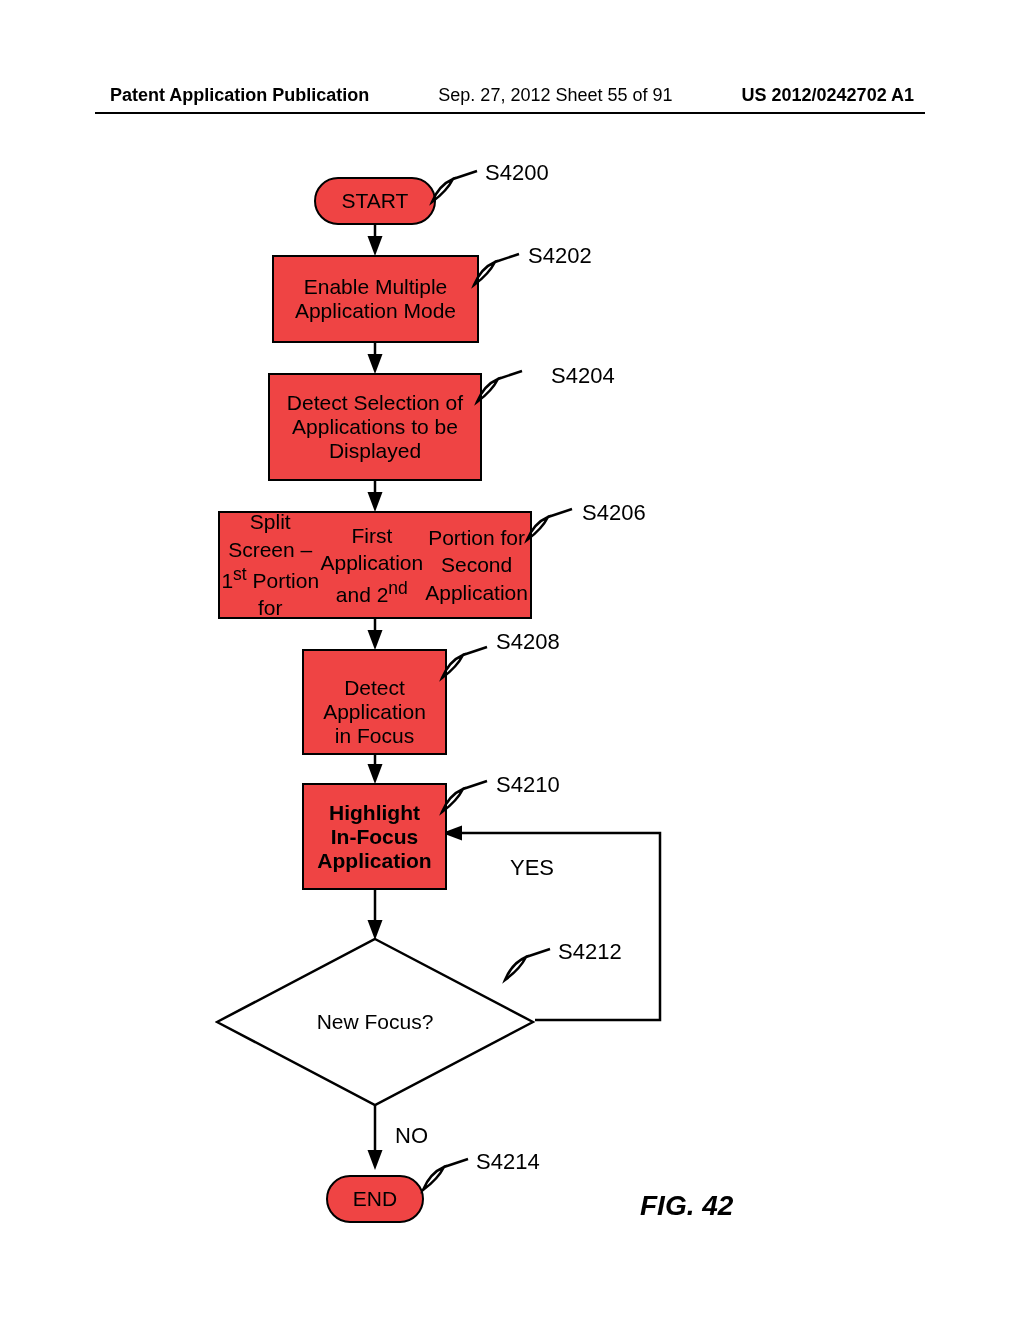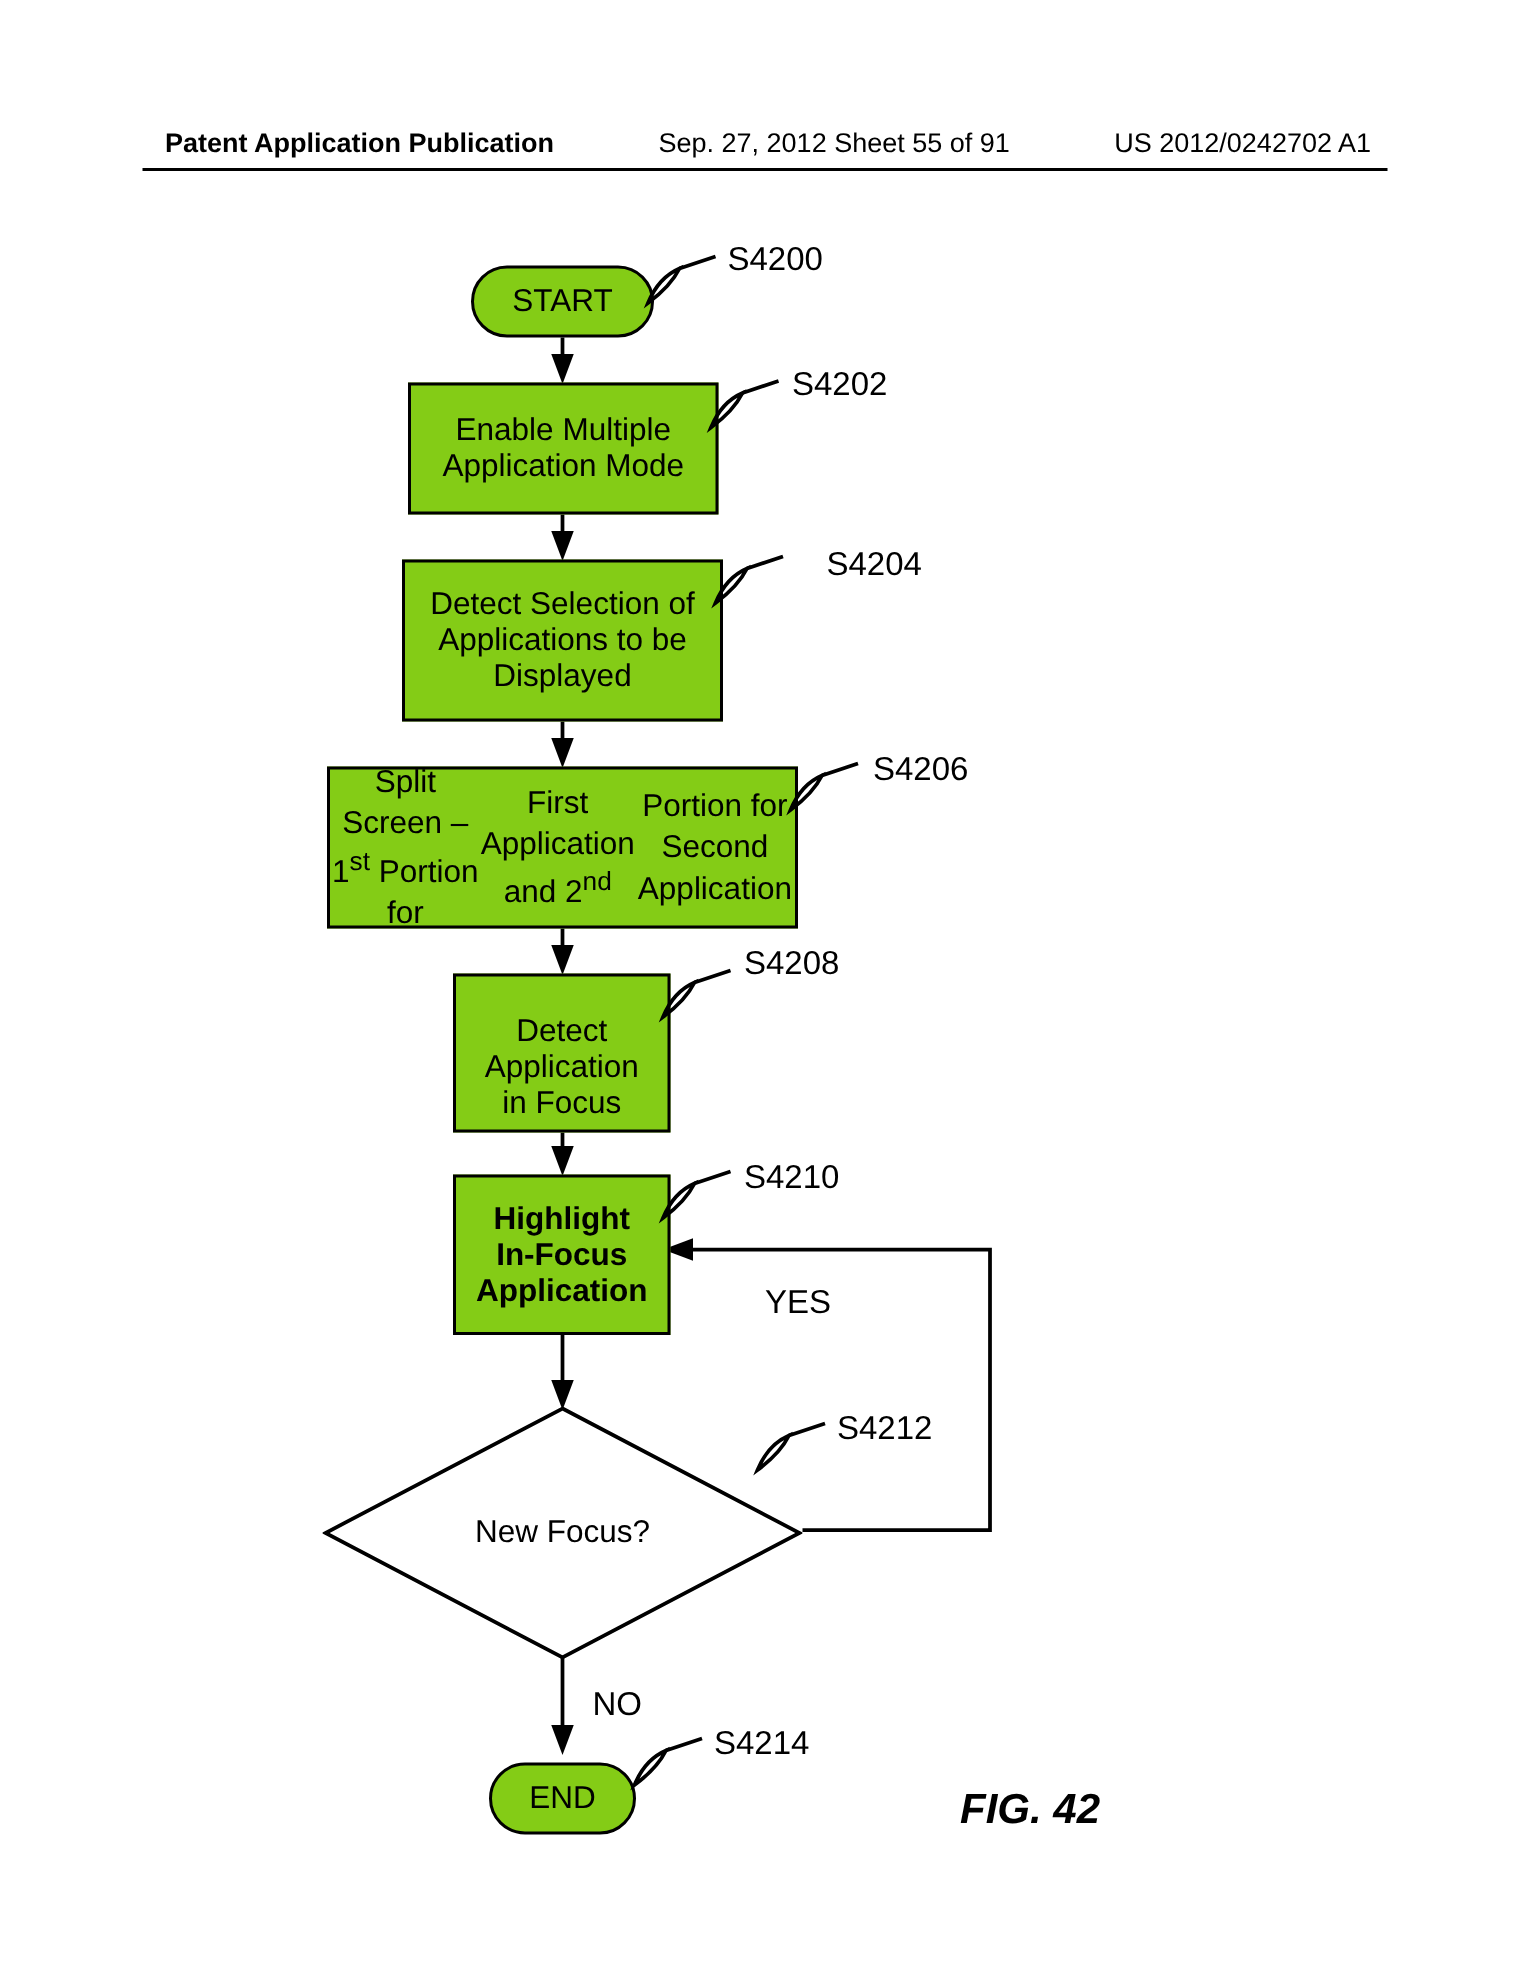--- a/index.html
+++ b/index.html
@@ -15,38 +15,38 @@
     top: 85px;
     left: 0;
     width: 100%;
     display: flex;
     justify-content: space-between;
     font-size: 18px;
     padding: 0 110px;
   }
   .header-left { font-weight: bold; }
   .header-center { }
-  .header-right { font-weight: normal; }
+  .header-right { font-weight: bold; }
   .hr {
     position: absolute;
     top: 112px;
     left: 95px;
     width: 830px;
     height: 2px;
     background: black;
   }
   .flowchart-area {
     position: absolute;
     top: 155px;
     left: 0;
     width: 1024px;
   }
   .node {
     position: absolute;
-    background: #84cc16;
+    background: #ef4444;
     border: 2.5px solid black;
     display: flex;
     align-items: center;
     justify-content: center;
     text-align: center;
     font-size: 21px;
   }
   .terminal { border-radius: 24px; }
   .label {
     position: absolute;

